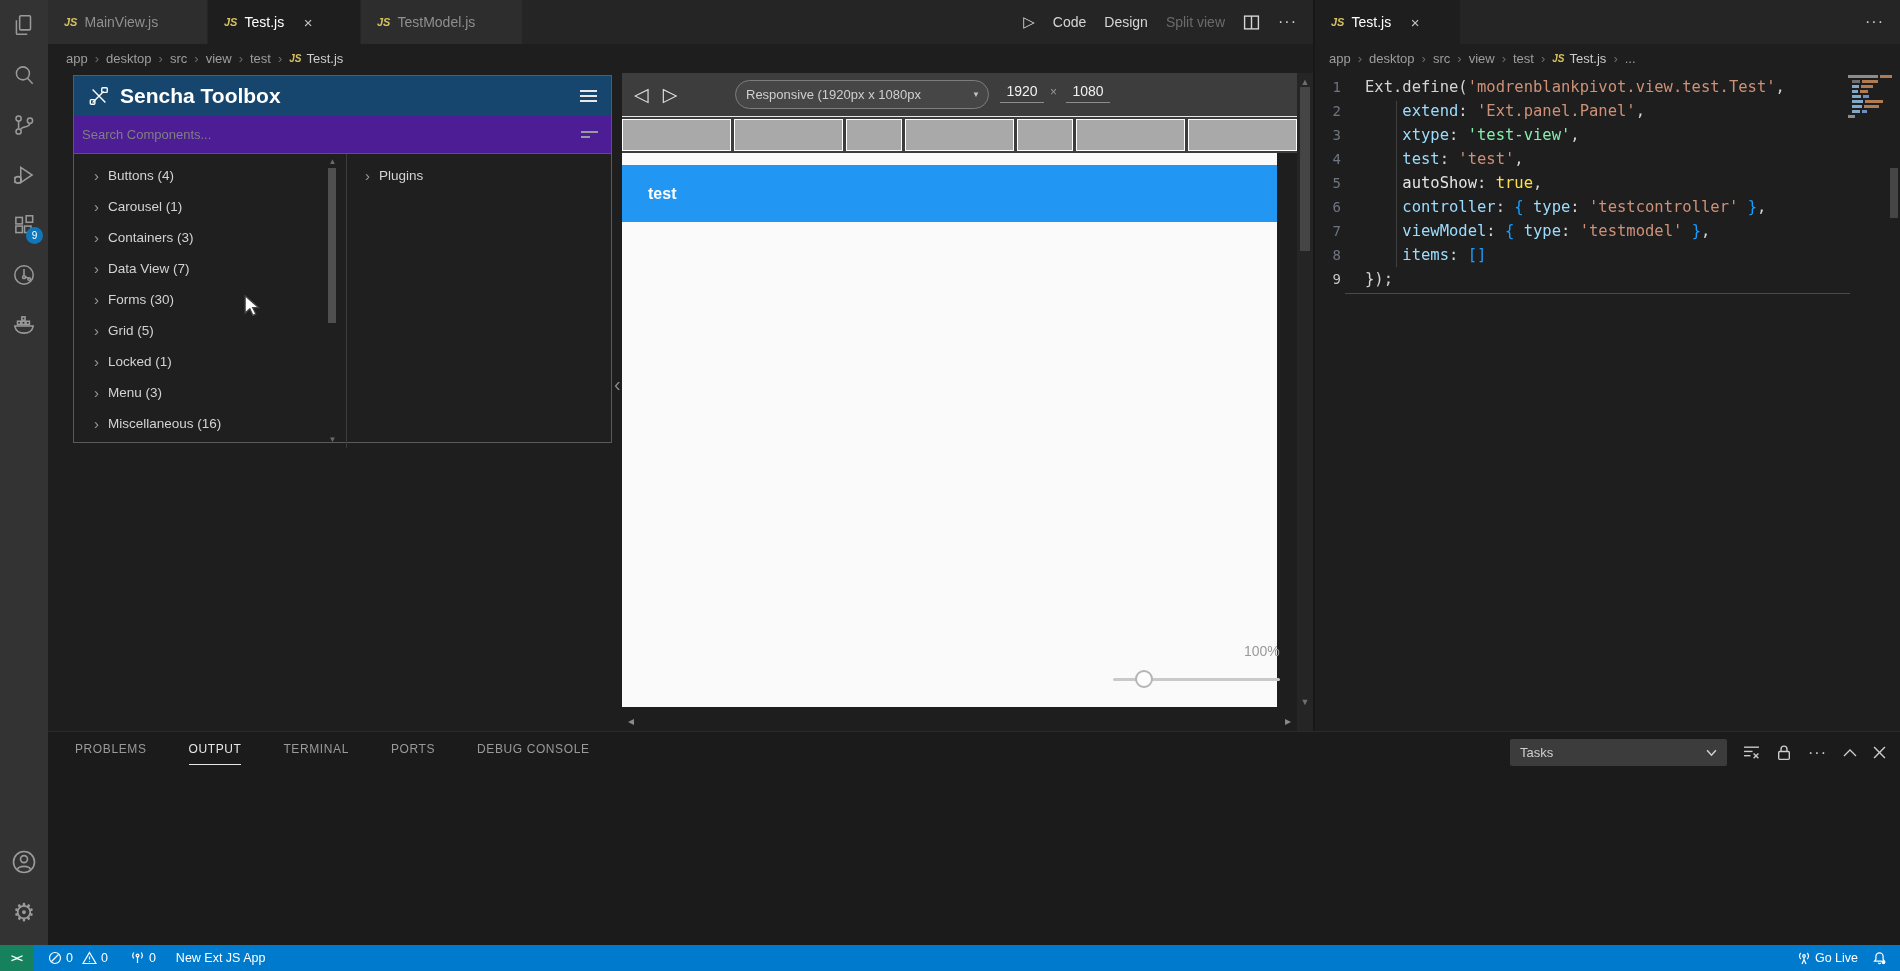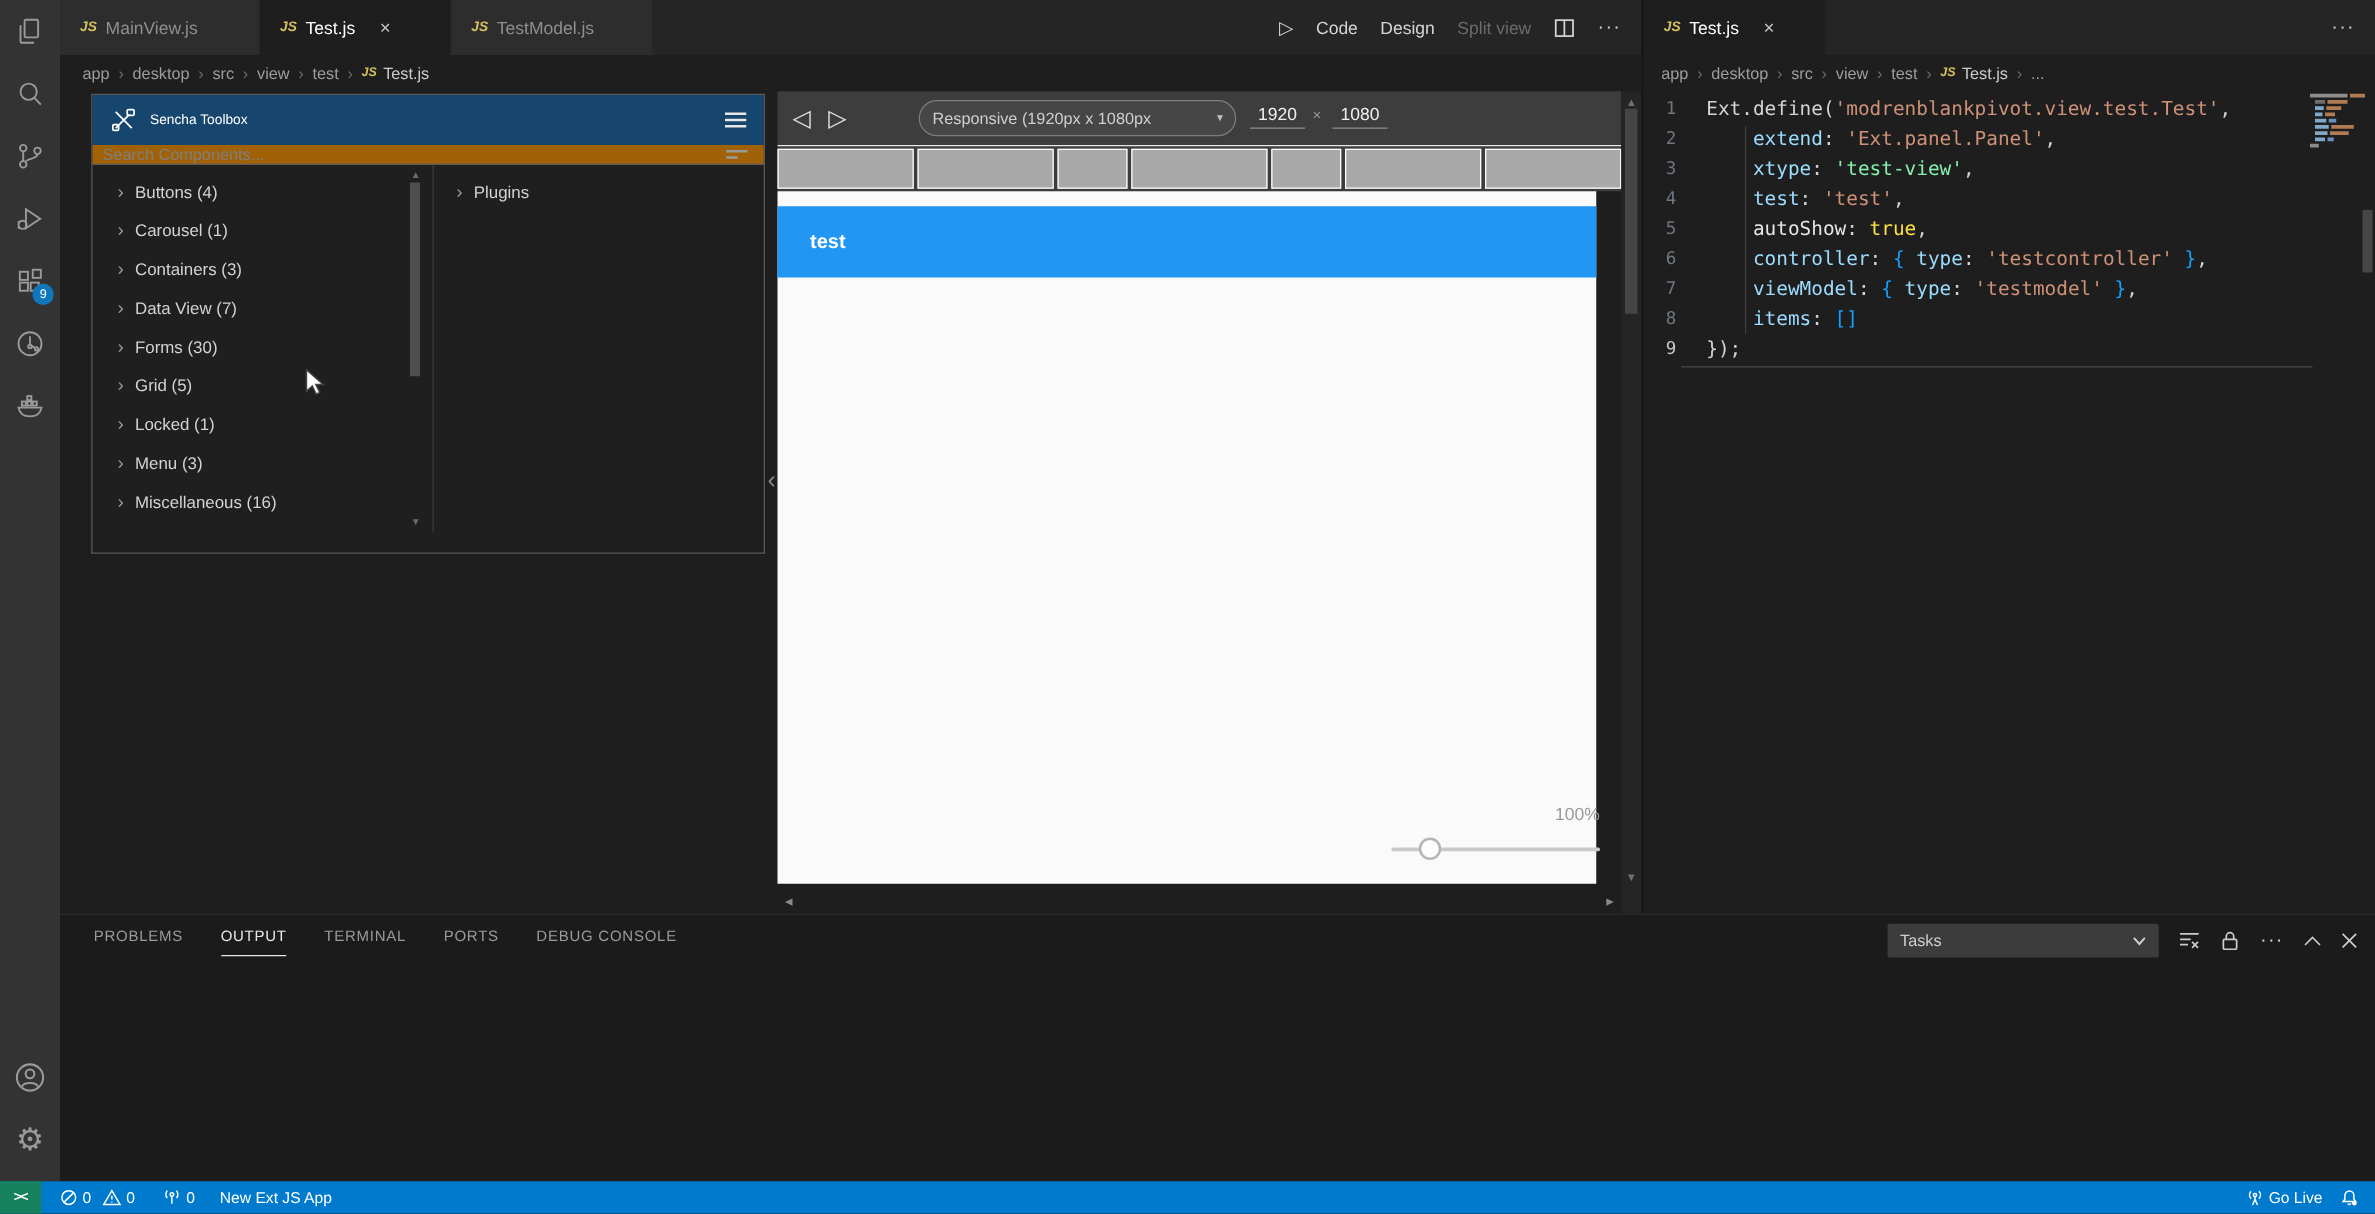--- a/index.html
+++ b/index.html
@@ -42,24 +42,24 @@
   .crumb-sep { margin:0 7px; color:#6d6d6d; }
   .crumb-js { color:#d4c15f; font-weight:bold; font-style:italic; font-size:10px; margin-right:5px; }
 
   
   .editor-left { left:48px; top:73px; width:1265px; height:658px; background:#1e1e1e; }
   .sash { left:1313px; top:0; width:2px; height:731px; background:#171717; }
 
   
   .toolbox { left:25px; top:2px; width:539px; height:368px; background:#1f1f1f; border:1px solid #5a5a5a; }
   .tb-header { height:40px; background:#16456e; display:flex; align-items:center; padding:0 14px; color:#fff; }
-  .tb-title { font-size:11px; font-weight:normal; margin-left:10px; }
+  .tb-title { font-size:21px; font-weight:bold; margin-left:10px; }
   .tb-burger { margin-left:auto; display:flex; flex-direction:column; gap:3px; cursor:pointer; }
   .tb-burger i { display:block; width:17px; height:2px; background:#e8e8e8; }
-  .tb-search { height:16px; background:#a16207; border-bottom:1px solid #5a5a5a; display:flex; align-items:center; padding:0 8px; }
+  .tb-search { height:38px; background:#4c1d95; border-bottom:1px solid #5a5a5a; display:flex; align-items:center; padding:0 8px; }
   .tb-search input { flex:1; background:transparent; border:none; outline:none; color:#cccccc; font-size:13px; font-family:"Liberation Sans",sans-serif; }
   .tb-search input::placeholder { color:#7f7f7f; }
   .tb-filter { width:22px; display:flex; flex-direction:column; align-items:flex-start; gap:3px; cursor:pointer; }
   .tb-filter i { display:block; height:2px; background:#9a9a9a; }
   .tb-body { position:relative; height:294px; }
   .tb-col-divider { position:absolute; left:272px; top:0; bottom:0; width:1px; background:#3c3c3c; }
   .tb-list { position:absolute; left:0; top:6px; width:250px; }
   .tb-row { height:31px; display:flex; align-items:center; padding-left:20px; color:#d3d3d3; font-size:13.5px; cursor:pointer; }
   .tb-chev { color:#9a9a9a; font-size:15px; margin-right:9px; }
   .tb-scroll { position:absolute; left:252px; top:4px; width:13px; height:286px; }
@@ -100,21 +100,21 @@
   .code-line:last-child .ln { color:#c6c6c6; }
   .indent-guide { position:absolute; left:81px; top:28px; width:1px; height:166px; background:#404040; }
   .cursor-line-border { position:absolute; left:30px; top:220px; width:505px; height:1px; background:#4a4a4a; }
   .minimap { position:absolute; left:533px; top:2px; width:47px; height:110px; }
   .minimap .mrow { display:flex; gap:2px; margin-bottom:2.5px; }
   .minimap .mrow i { display:block; height:2.5px; }
   .mm-scrollthumb { position:absolute; left:575px; top:95px; width:8px; height:50px; background:rgba(120,120,120,0.45); }
 
   
   .panel { left:48px; top:731px; right:0; height:214px; background:#1b1b1c; border-top:1px solid #2b2b2b; }
-  .panel-tabs { position:absolute; left:27px; top:10px; display:flex; gap:30px; font-size:12px; letter-spacing:0.6px; color:#9a9a9a; }
+  .panel-tabs { position:absolute; left:27px; top:10px; display:flex; gap:42px; font-size:12px; letter-spacing:0.6px; color:#9a9a9a; }
   .panel-tab { padding-bottom:8px; cursor:pointer; }
   .panel-tab.active { color:#e7e7e7; border-bottom:1px solid #e7e7e7; }
   .panel-right { position:absolute; right:14px; top:7px; display:flex; align-items:center; gap:16px; }
   .tasks-select { width:217px; height:27px; background:#3c3c3c; border-radius:2px; color:#cfcfcf; font-size:13px; display:flex; align-items:center; padding:0 10px; cursor:pointer; }
   .tasks-select svg { margin-left:auto; stroke:#cfcfcf; fill:none; stroke-width:1.4; }
   .panel-ic { cursor:pointer; display:flex; align-items:center; }
   .panel-ic svg { stroke:#cccccc; fill:none; stroke-width:1.3; }
 
   
   .status-bar { left:0; bottom:0; right:0; height:26px; background:#007acc; display:flex; align-items:center; color:#ffffff; font-size:12.5px; }

